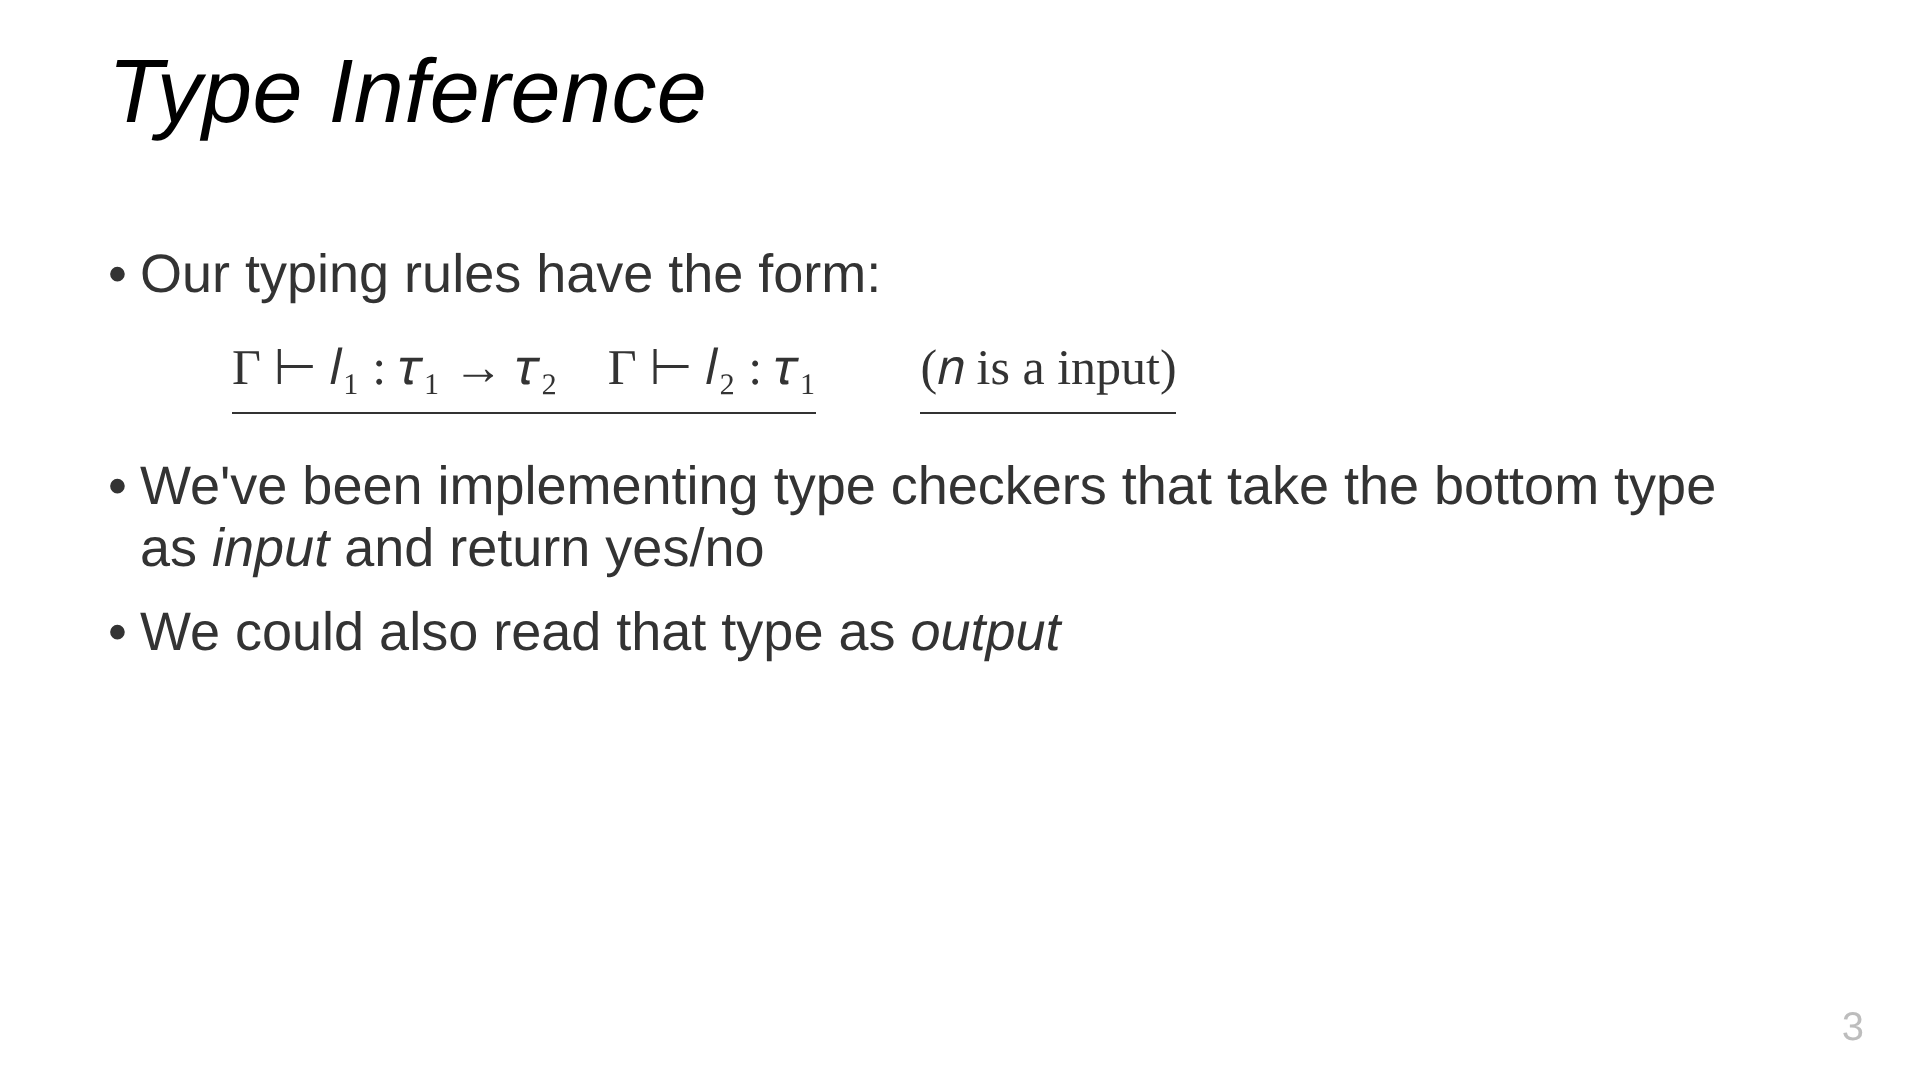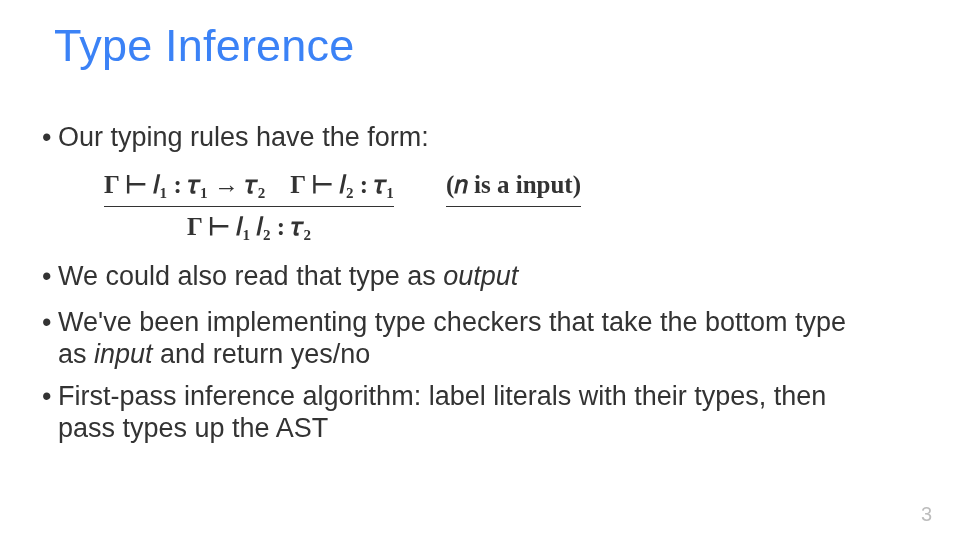--- a/index.html
+++ b/index.html
@@ -11,27 +11,28 @@
     font-weight: 300;
     color: #333;
     position: relative;
     overflow: hidden;
   }
   .title {
     position: absolute;
     left: 54px;
     top: 20px;
     font-size: 45px;
-    color: #3b82f6;
+    color: #000000;
     font-weight: 300;
     letter-spacing: 0.2px;
+    font-style: italic;
   }
   .content {
     position: absolute;
-    left: 42px;
+    left: 54px;
     top: 122px;
     width: 850px;
     font-size: 27px;
     line-height: 1.18;
     color: #333;
   }
   .bullet { margin-bottom: 10px; }
   .bullet .dot {
     display: inline-block;
     width: 16px;
@@ -42,21 +43,20 @@
     vertical-align: top;
     width: 820px;
   }
   .rules {
     display: flex;
     gap: 52px;
     justify-content: flex-start;
     margin: 14px 0 18px 62px;
     font-family: "Cambria Math", "STIXGeneral", "Times New Roman", serif;
     font-size: 25px;
-    font-weight: bold;
   }
   .rule { display: flex; flex-direction: column; align-items: center; }
   .premise, .conclusion { white-space: nowrap; line-height: 1.35; }
   .bar {
     height: 0;
     border-top: 1.4px solid #333;
     margin: 4px 0 3px 0;
     align-self: stretch;
   }
   .ital { font-style: italic; }
@@ -79,35 +79,31 @@
   <div class="bullet">
     <span class="dot">•</span><span class="txt">Our typing rules have the form:</span>
   </div>
 
   <div class="rules">
     <div class="rule">
       <div class="premise">
         <span>Γ ⊢ 𝑙₁ : 𝜏₁ → 𝜏₂</span>&nbsp;&nbsp;&nbsp;&nbsp;<span>Γ ⊢ 𝑙₂ : 𝜏₁</span>
       </div>
       <div class="bar"></div>
-      <div class="conclusion">Γ ⊢ 𝑙₁ 𝑙₂ : 𝜏₂</div>
     </div>
     <div class="rule">
       <div class="premise">(𝑛 is a input)</div>
       <div class="bar"></div>
     </div>
   </div>
 
-  <div class="bullet">
-    <span class="dot">•</span><span class="txt"><span>We could also read that type as </span><span class="ital">output</span></span>
-  </div>
-
   <div class="bullet spacer-b2">
     <span class="dot">•</span><span class="txt"><span>We've been implementing type checkers that take the bottom type as </span><span class="ital">input</span><span> and return yes/no</span></span>
   </div>
 
   <div class="bullet">
-    <span class="dot">•</span><span class="txt">First-pass inference algorithm: label literals with their types, then pass types up the AST</span>
+    <span class="dot">•</span><span class="txt"><span>We could also read that type as </span><span class="ital">output</span></span>
   </div>
+
 
 </div>
 
 <div class="page-num">3</div>
 
 </body></html>

